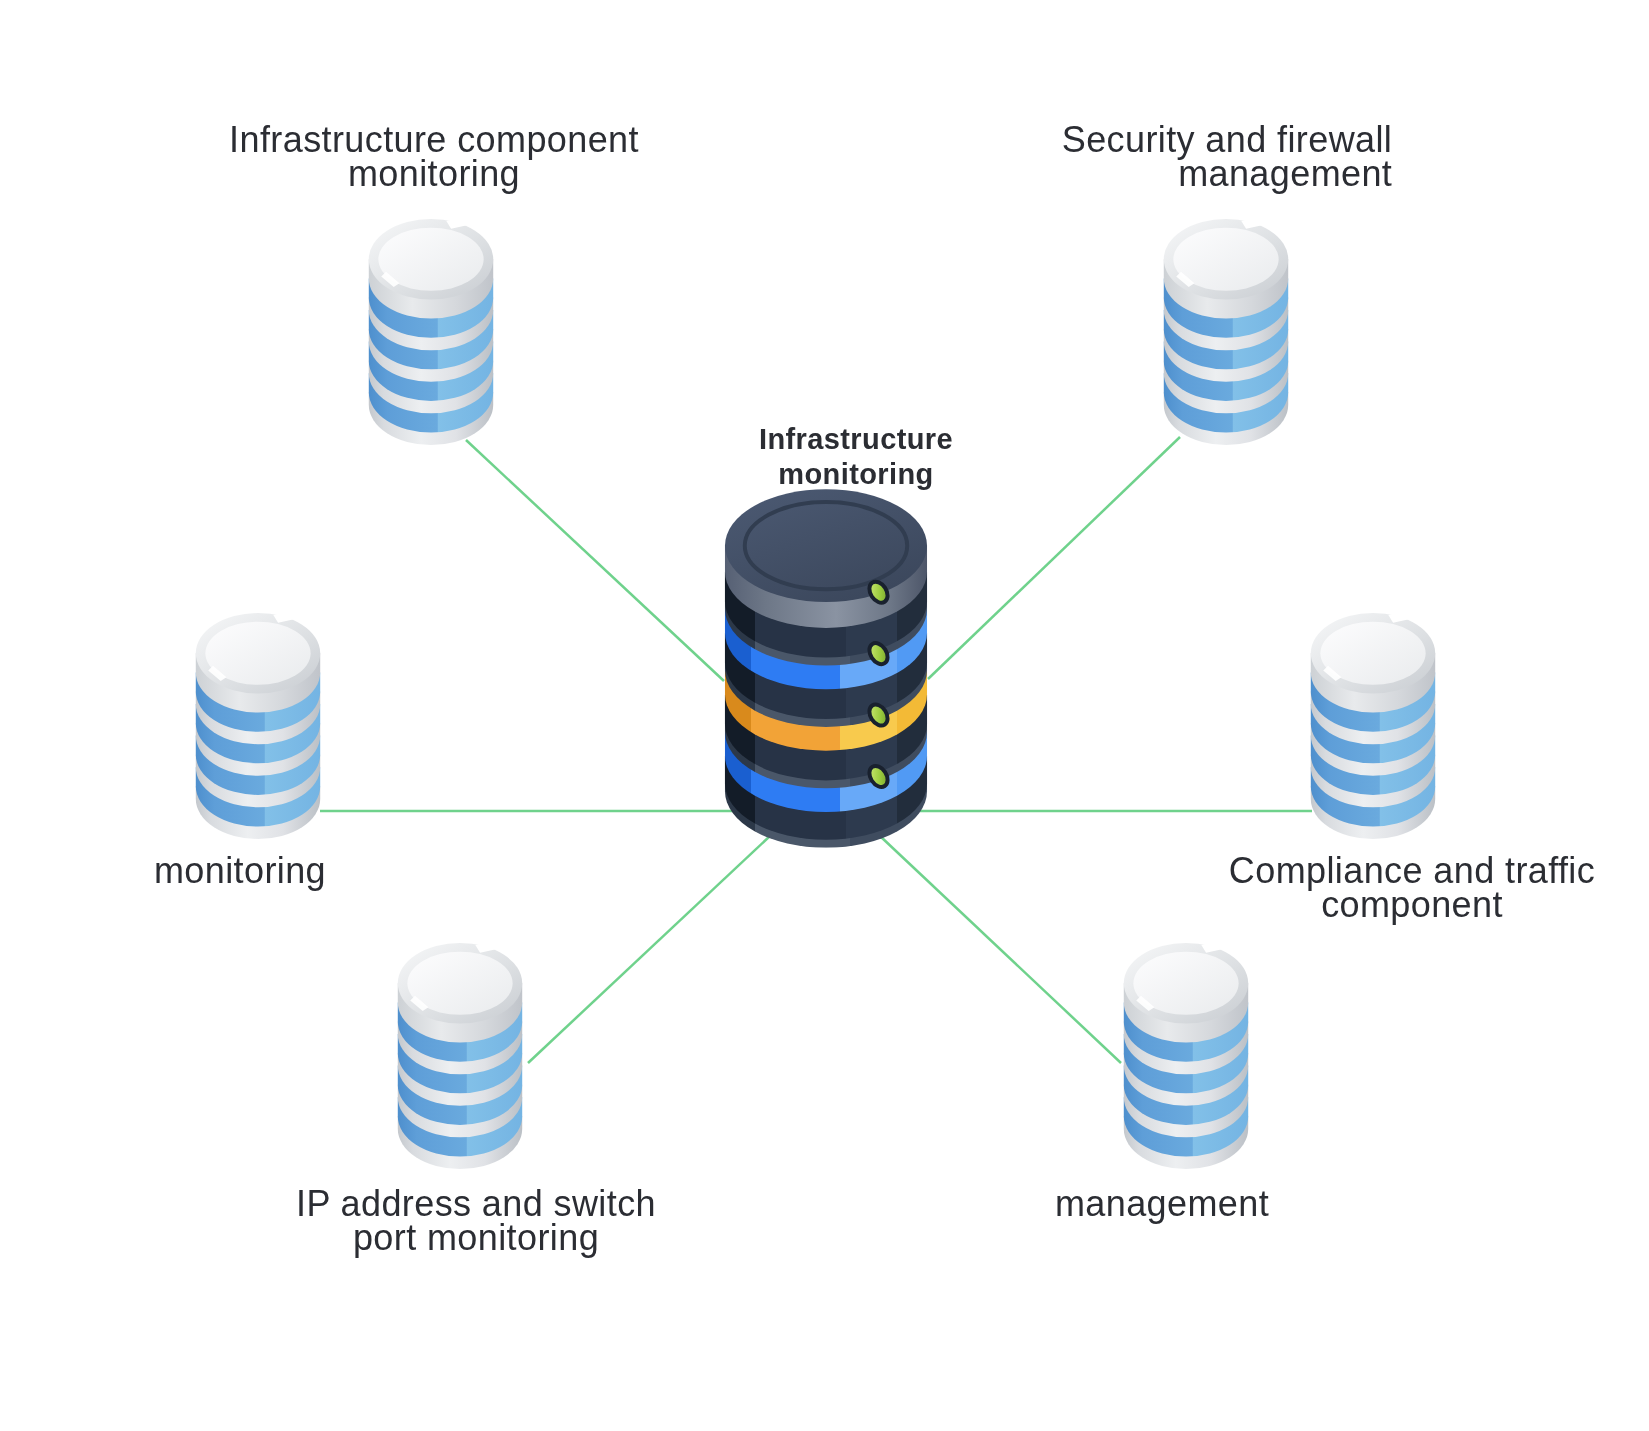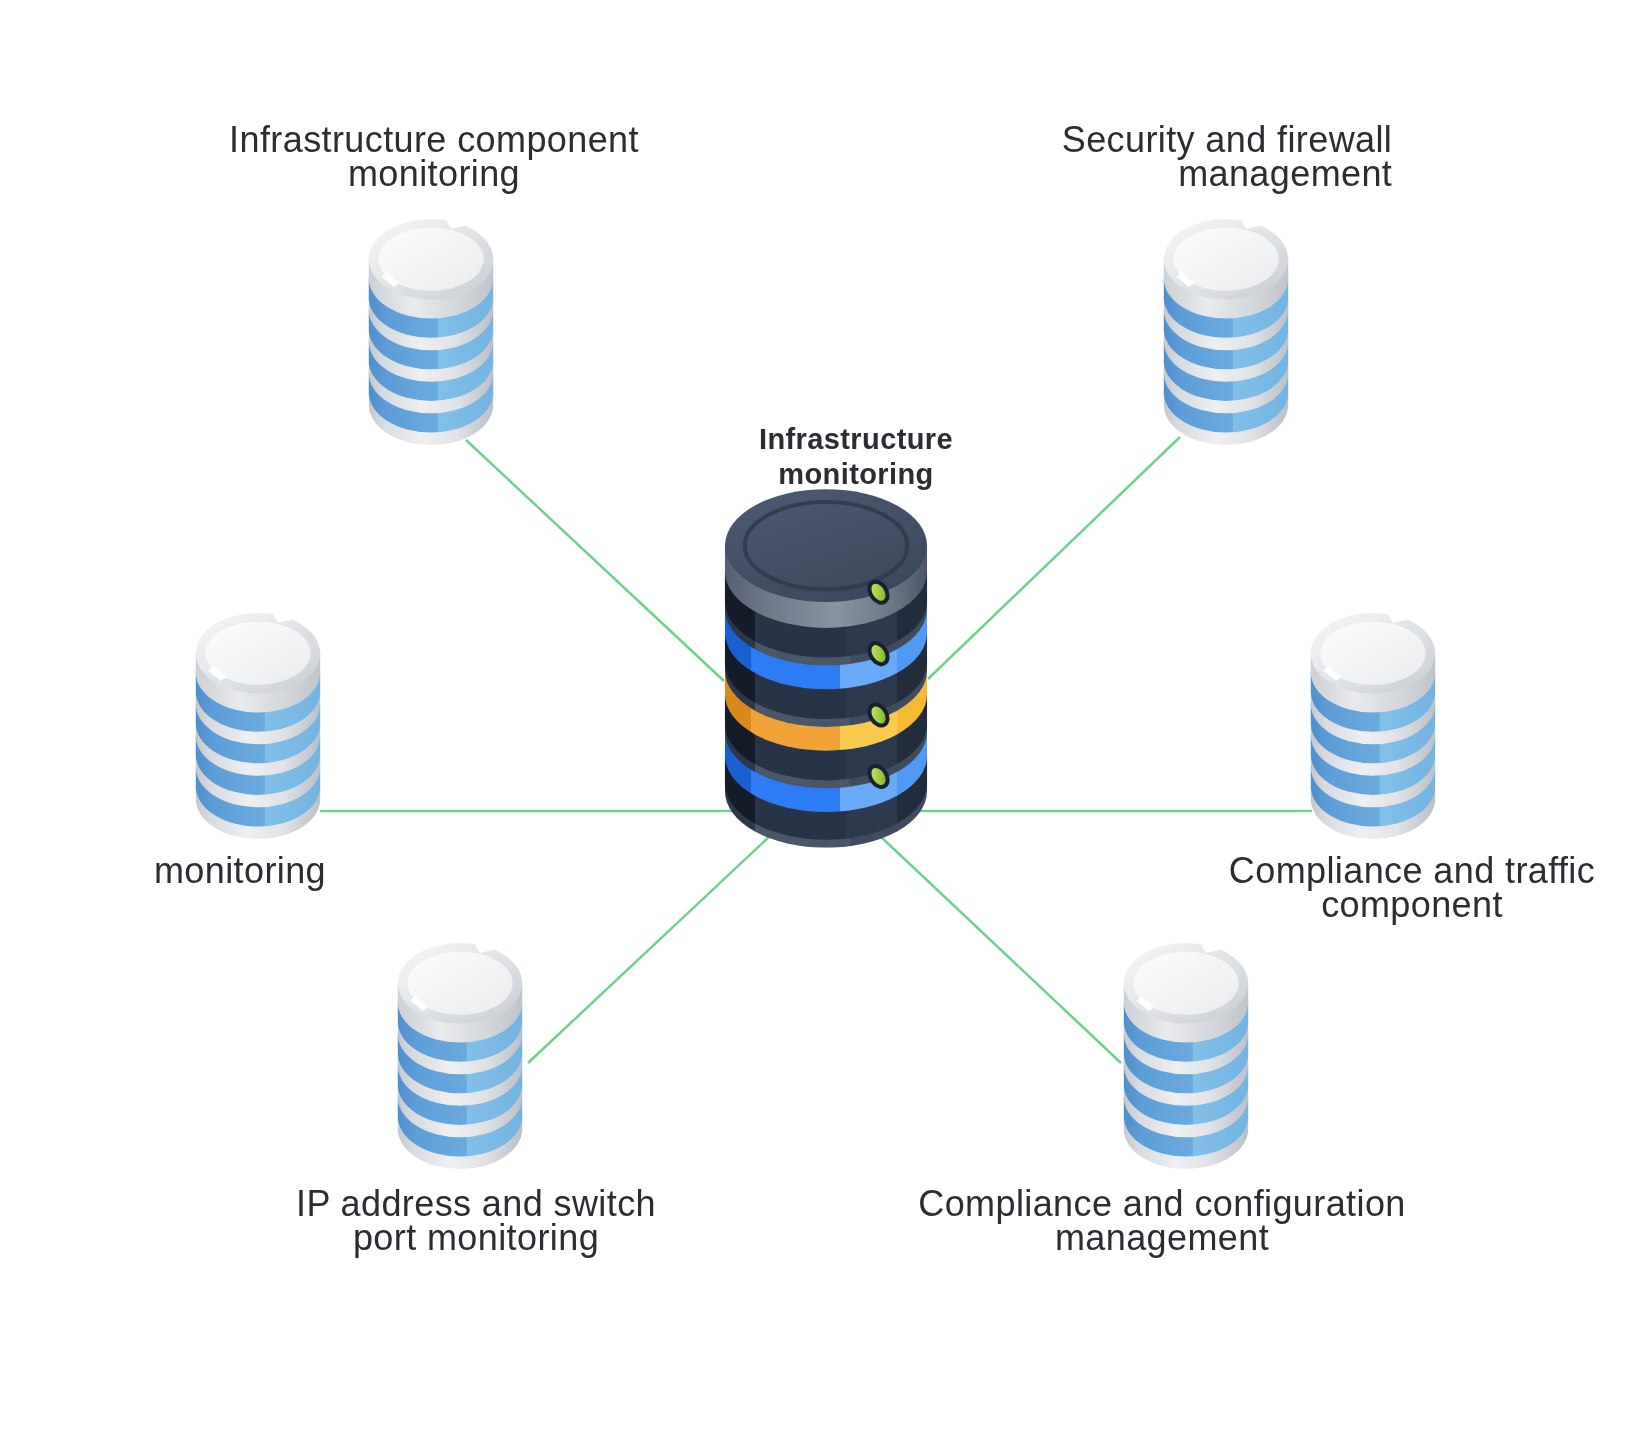--- a/index.html
+++ b/index.html
@@ -226,21 +226,20 @@
   </div>
   <div class="label" id="label-mr">
     <span class="line">Compliance and traffic</span>
     <span class="line">component</span>
   </div>
   <div class="label" id="label-bl">
     <span class="line">IP address and switch</span>
     <span class="line">port monitoring</span>
   </div>
   <div class="label" id="label-br">
-    <span class="line">Compliance and configuration</span>
     <span class="line">management</span>
   </div>
   <div class="label" id="label-center">
     <span class="line">Infrastructure</span>
     <span class="line">monitoring</span>
   </div>
 
 </div>
 
 </body></html>

